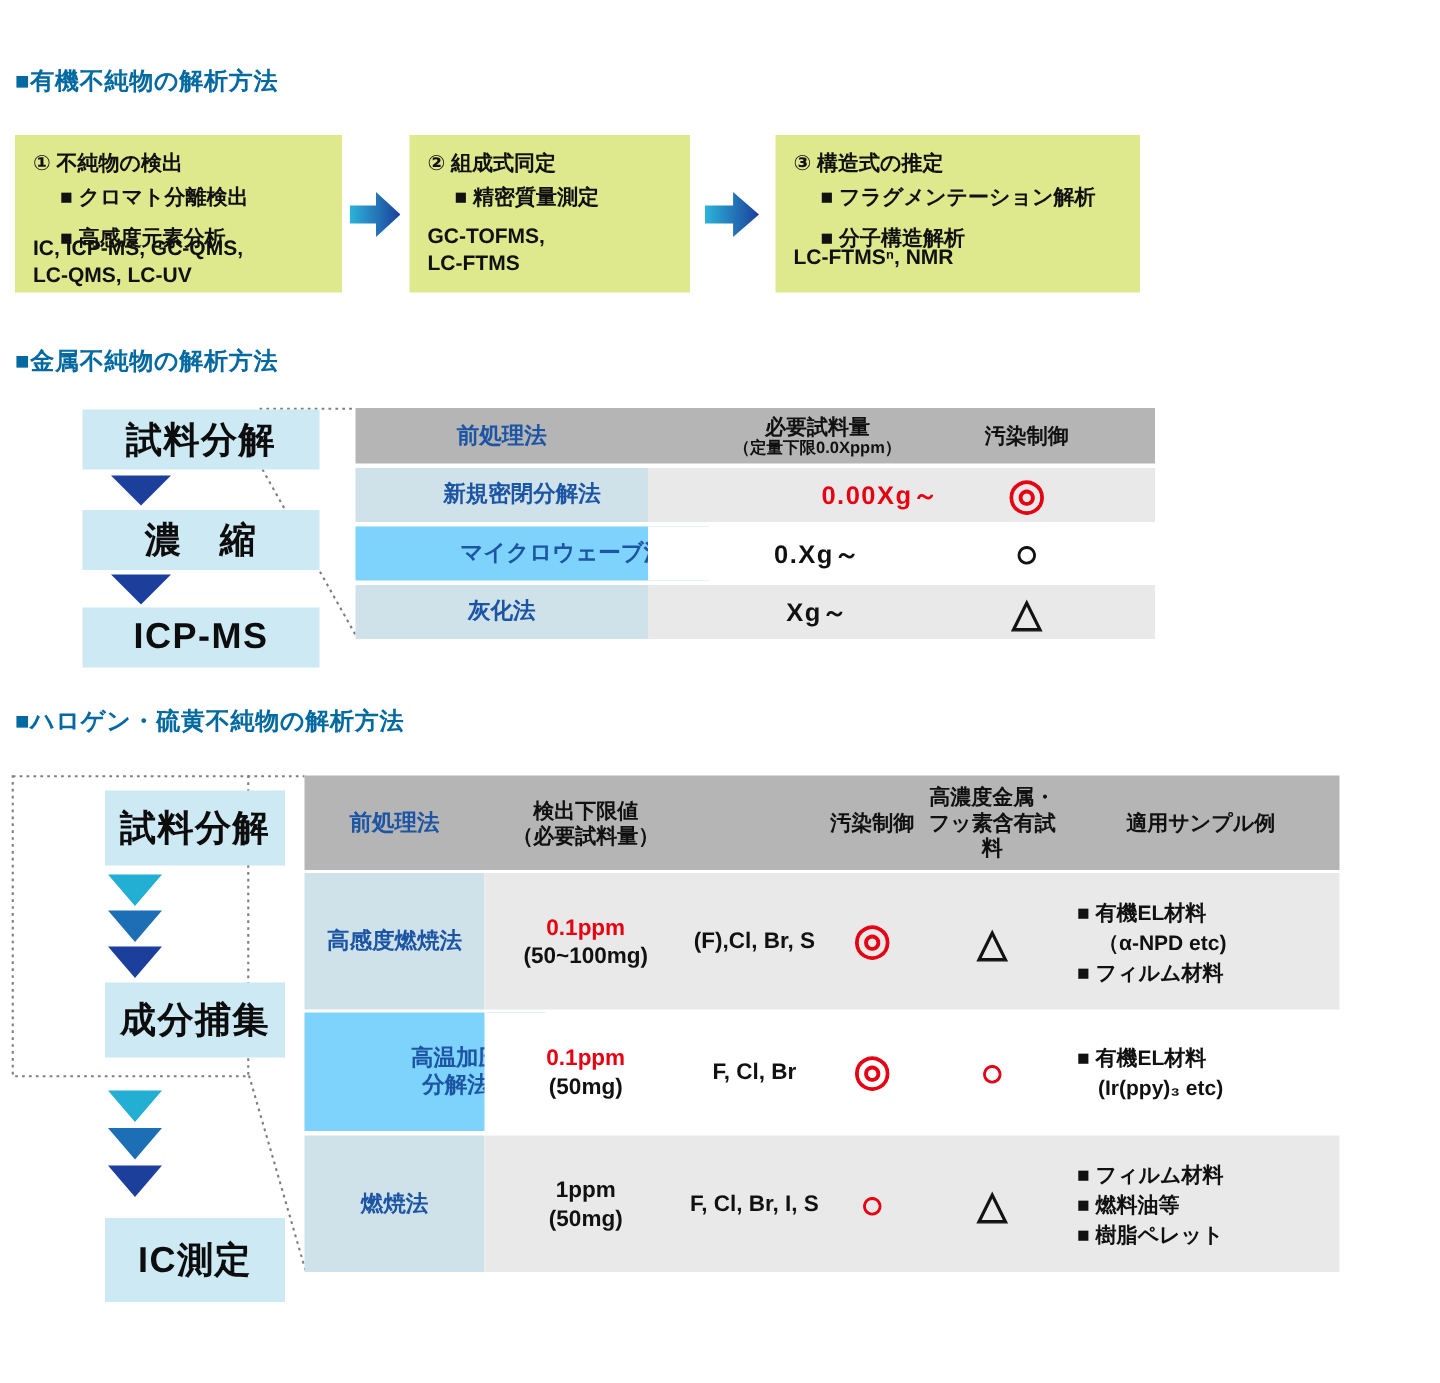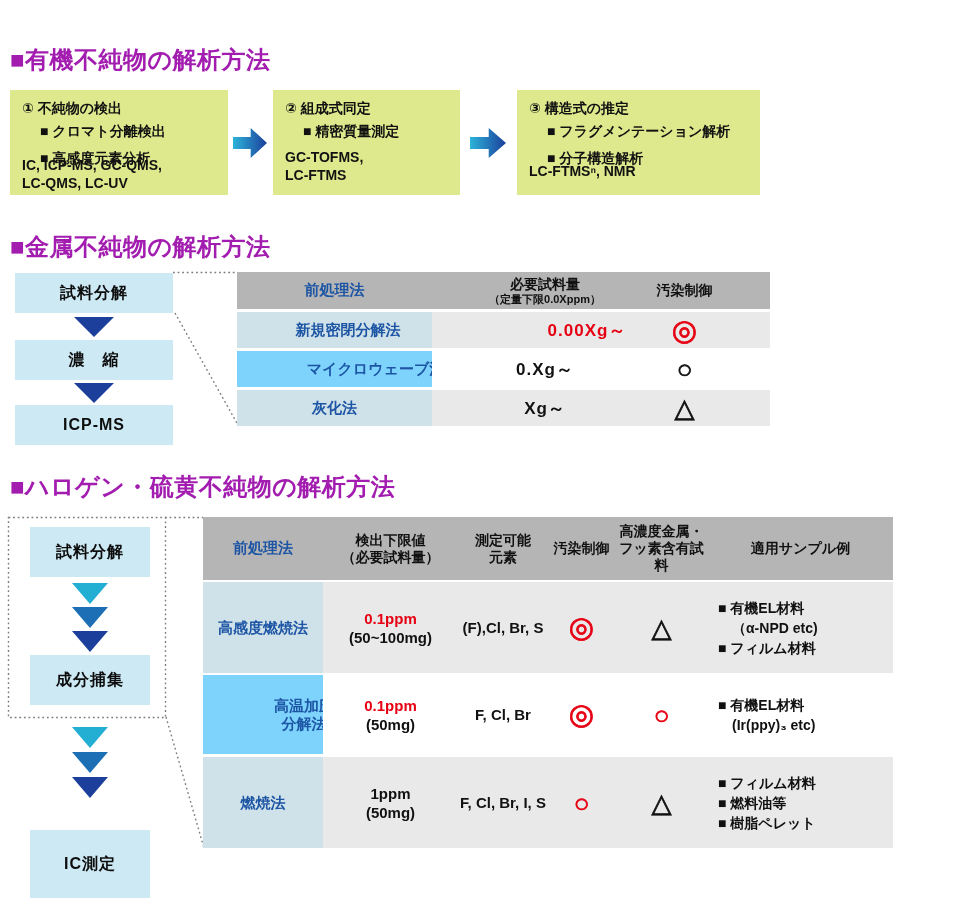--- a/index.html
+++ b/index.html
@@ -3,31 +3,31 @@
 <meta charset="utf-8">
 <style>
   html,body{margin:0;padding:0;background:#fff;}
   #root{
     position:relative; width:960px; height:922px; background:#ffffff;
     font-family:"Liberation Sans","DejaVu Sans",sans-serif;
     color:#111; overflow:hidden;
   }
   .abs{position:absolute;}
   .pre{white-space:pre-line;}
-  .sec-title{font-size:24px; font-weight:bold; color:#a21caf; letter-spacing:0.5px;}
+  .sec-title{font-size:16px; font-weight:bold; color:#0369a1; letter-spacing:0.5px;}
   
   .ybox{background:#dde98c; }
   .ybox-head{position:absolute; left:12px; top:9px; font-size:14px; font-weight:bold; line-height:19px;}
   .ybox-bullets{position:absolute; left:30px; top:28px; font-size:14px; font-weight:bold; line-height:27px;}
   .ybox-methods{position:absolute; left:12px; font-size:14px; font-weight:bold; line-height:18px;}
   .harrow{background:linear-gradient(90deg,#2cb4d9,#1c3f9b);
     clip-path:polygon(0% 30%,52% 30%,52% 0%,100% 50%,52% 100%,52% 70%,0% 70%);}
   
   .fbox{background:#cde9f4; display:flex; align-items:center; justify-content:center;
-    font-size:16px; font-weight:bold; color:#0d0d0d; letter-spacing:1px;}
+    font-size:24px; font-weight:bold; color:#0d0d0d; letter-spacing:1px;margin-left:40px;}
   .tri{width:0; height:0; border-left:20px solid transparent; border-right:20px solid transparent;
     border-top:20px solid #1c3f9b;}
   .tri-s{width:0; height:0; border-left:18px solid transparent; border-right:18px solid transparent;
     border-top:21px solid #1c3f9b;}
   .tri-cyan{border-top-color:#23aed4;}
   .tri-mid{border-top-color:#1d6fb5;}
   .tri-navy{border-top-color:#1c3f9b;}
   
   .thead{background:#b5b5b5;}
   .cell{display:flex; align-items:center; justify-content:center; text-align:center;}
@@ -142,30 +142,28 @@
   </div>
 
   <div class="abs fbox" style="left:30px; top:527px; width:120px; height:50px;">試料分解</div>
   <div class="abs tri-s tri-cyan" style="left:72px; top:583px;"></div>
   <div class="abs tri-s tri-mid" style="left:72px; top:607px;"></div>
   <div class="abs tri-s tri-navy" style="left:72px; top:631px;"></div>
   <div class="abs fbox" style="left:30px; top:655px; width:120px; height:50px;">成分捕集</div>
   <div class="abs tri-s tri-cyan" style="left:72px; top:727px;"></div>
   <div class="abs tri-s tri-mid" style="left:72px; top:752px;"></div>
   <div class="abs tri-s tri-navy" style="left:72px; top:777px;"></div>
-  <div class="abs fbox" style="left:30px; top:830px; width:120px; height:68px;">IC測定</div>
+  <div class="abs fbox" style="left:30px; top:812px; width:120px; height:56px;">IC測定</div>
 
   <div class="abs" style="left:203px; top:517px; width:690px; height:332px;">
 
     <div class="abs thead" style="left:0; top:0; width:690px; height:63px;">
       <div class="abs cell hdr-big blue-t" style="left:0; top:0; width:120px; height:63px;">前処理法</div>
       <div class="abs cell hdr-t pre" style="left:120px; top:0; width:135px; height:63px;">検出下限値
 （必要試料量）</div>
-      <div class="abs cell hdr-t pre" style="left:255px; top:0; width:90px; height:63px;">測定可能
-元素</div>
       <div class="abs cell hdr-t" style="left:345px; top:0; width:67px; height:63px;">汚染制御</div>
       <div class="abs cell hdr-t pre" style="left:412px; top:0; width:93px; height:63px;">高濃度金属・
 フッ素含有試料</div>
       <div class="abs cell hdr-t" style="left:505px; top:0; width:185px; height:63px;">適用サンプル例</div>
     </div>
 
     <div>
       <div class="abs cell c1a method-t blue-t pre" style="left:0; top:65px; width:120px; height:91px;">高感度燃焼法</div>
       <div class="abs rowbg-gray" style="left:120px; top:65px; width:570px; height:91px;"></div>
       <div class="abs cell-col" style="left:120px; top:65px; width:135px; height:91px;">

